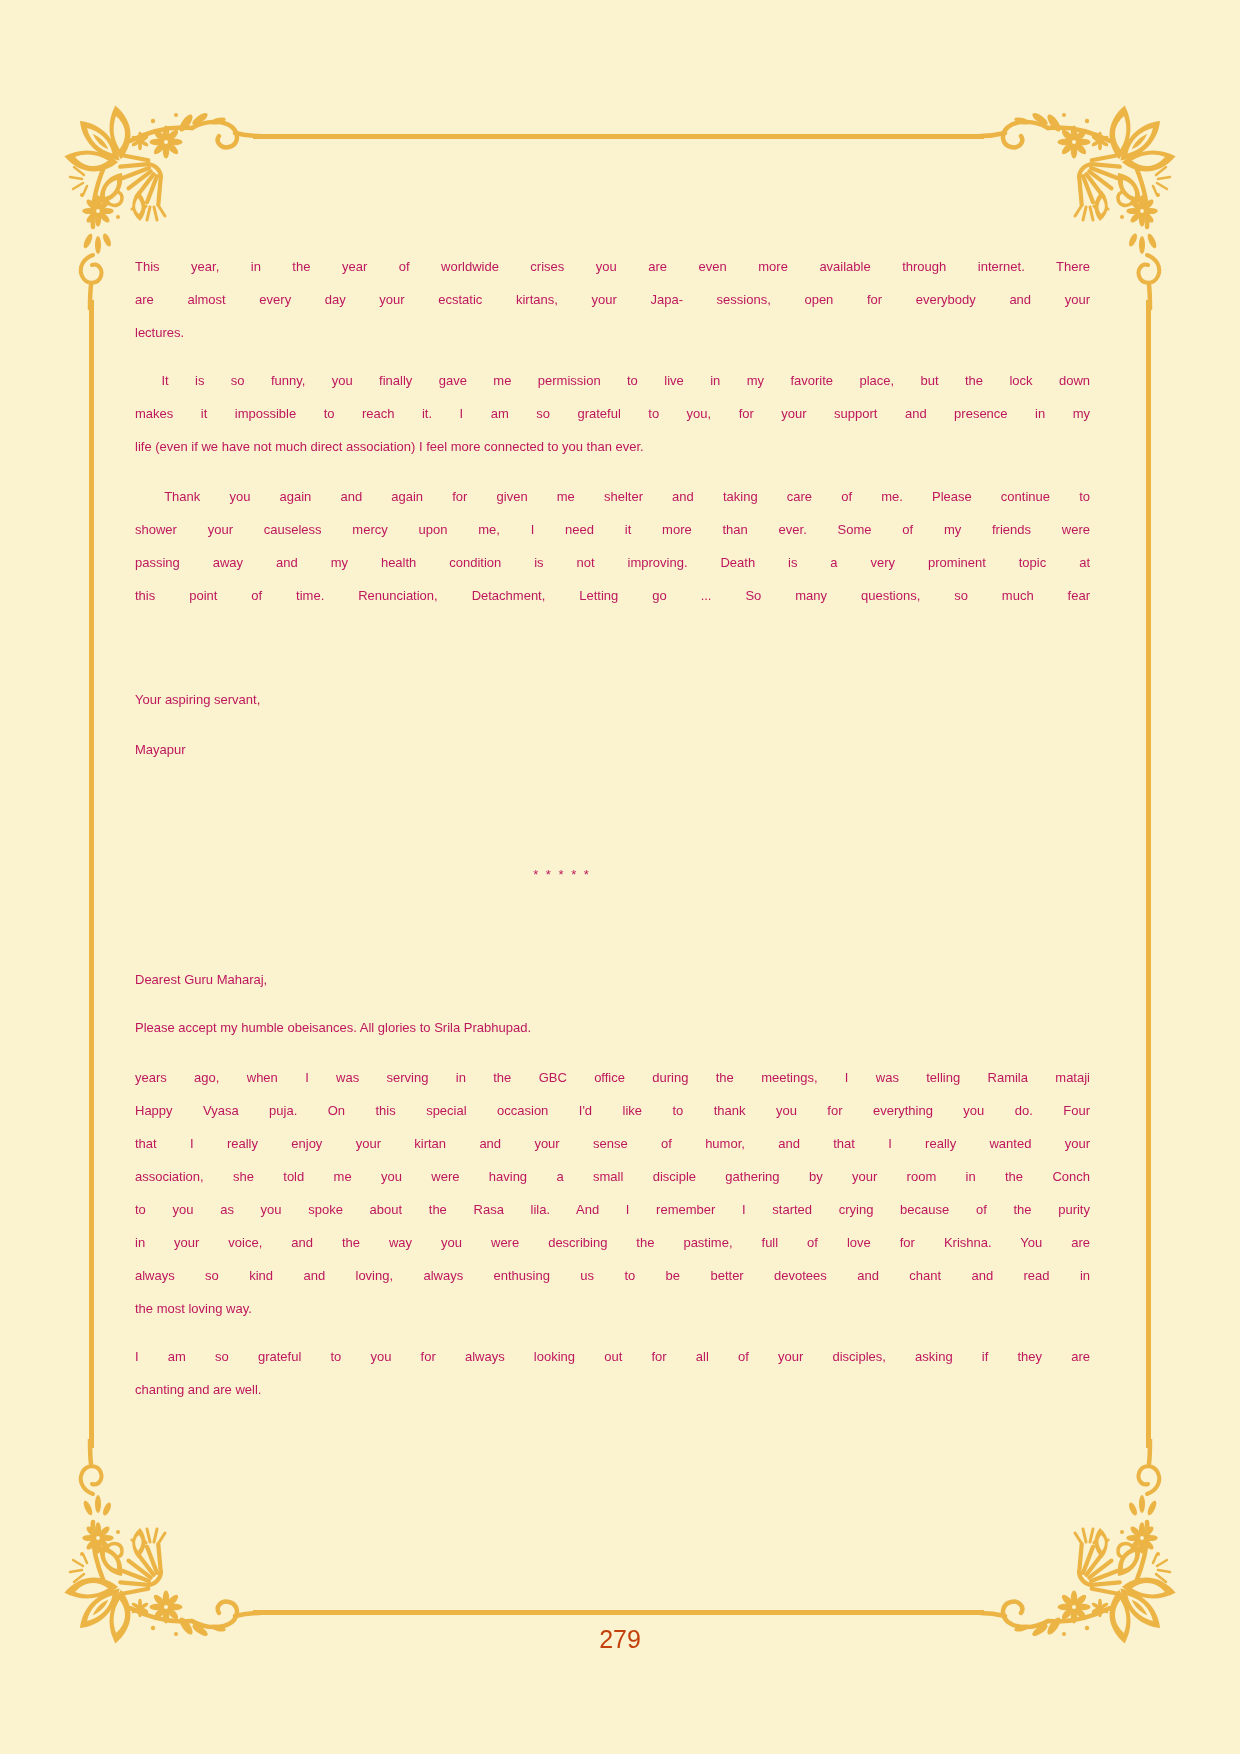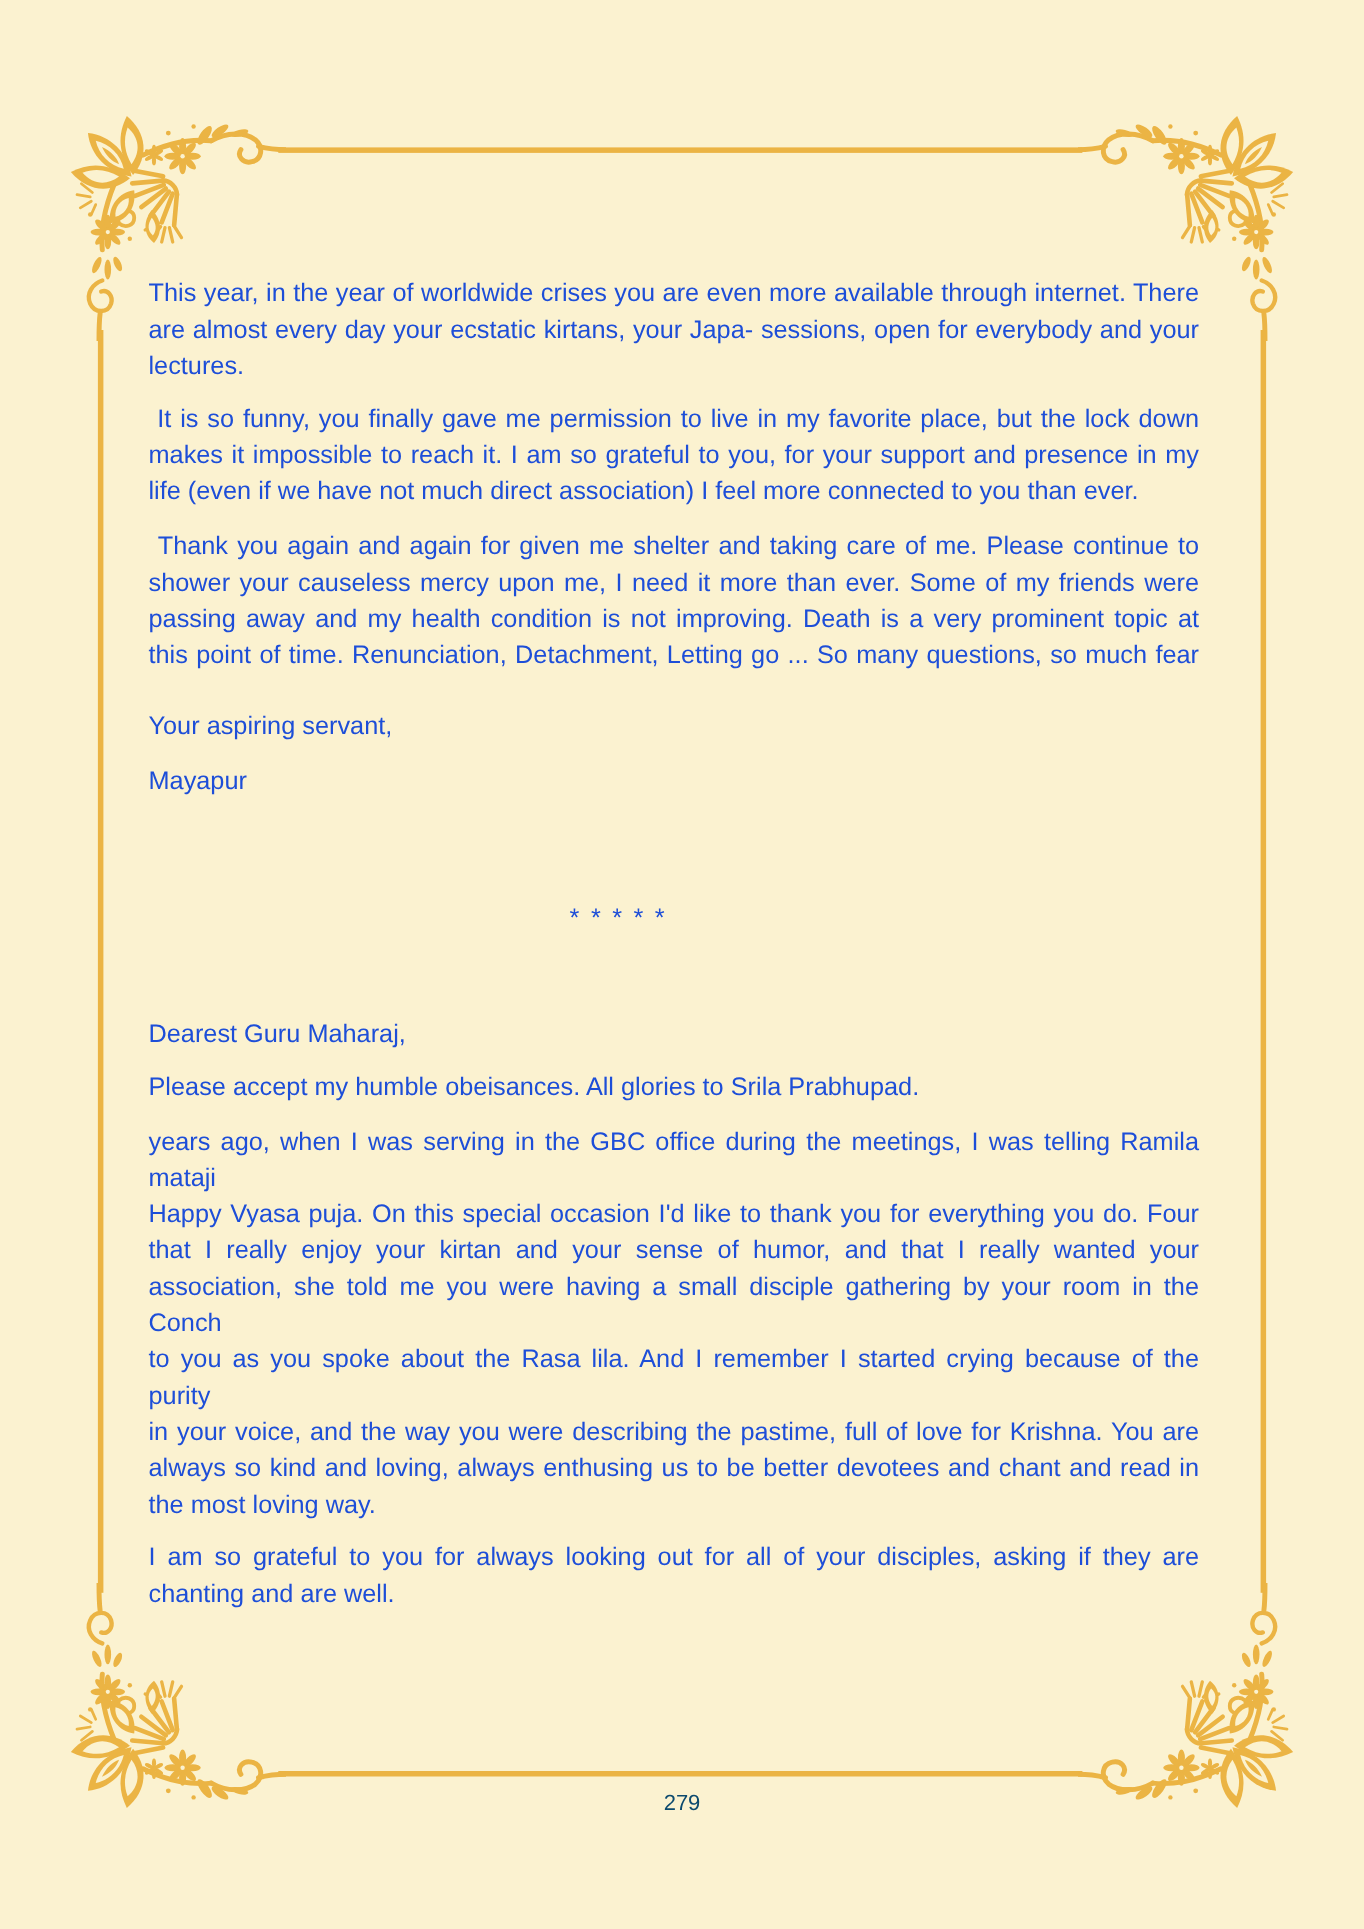--- a/index.html
+++ b/index.html
@@ -4,27 +4,27 @@
 <style>
   html,body{margin:0;padding:0;}
   body{
     width:1240px;height:1754px;
     background:#FBF2D0;
     position:relative;
     font-family:"Liberation Sans","DejaVu Sans",sans-serif;
     overflow:hidden;
   }
   .letter{position:absolute;left:135px;top:250px;width:955px;}
-  .ln{font-size:23px;line-height:33px;color:#1d4ed8;white-space:pre-wrap;}
+  .ln{font-size:13px;line-height:33px;color:#be185d;white-space:pre-wrap;}
   .j{text-align:justify;text-align-last:justify;}
   .mb15{margin-bottom:15px}.mb17{margin-bottom:17px}.mb62{margin-bottom:92px}
-  .mb65{margin-bottom:31px}.mb72{margin-bottom:72px}
+  .mb65{margin-bottom:71px}.mb72{margin-bottom:72px}
   .sep{width:854px;text-align:center;letter-spacing:2px;}
   .pageno{position:absolute;top:1623px;left:0;width:1240px;text-align:center;
-          font-size:20px;line-height:33px;color:#0c4a6e;}
+          font-size:25px;line-height:33px;color:#c2410c;}
   .bline{position:absolute;background:#EBB444;}
   .bl-top{left:253px;top:134px;width:731px;height:5px;}
   .bl-bottom{left:253px;top:1610px;width:731px;height:5px;}
   .bl-left{left:89px;top:300px;width:5px;height:1148px;}
   .bl-right{left:1146px;top:300px;width:5px;height:1148px;}
   .orn{position:absolute;width:200px;height:215px;}
   .orn svg{width:200px;height:215px;display:block;}
   .orn-tl{left:60px;top:95px;}
   .orn-tr{left:980px;top:95px;transform:scaleX(-1);}
   .orn-bl{left:60px;top:1439px;transform:scaleY(-1);}

